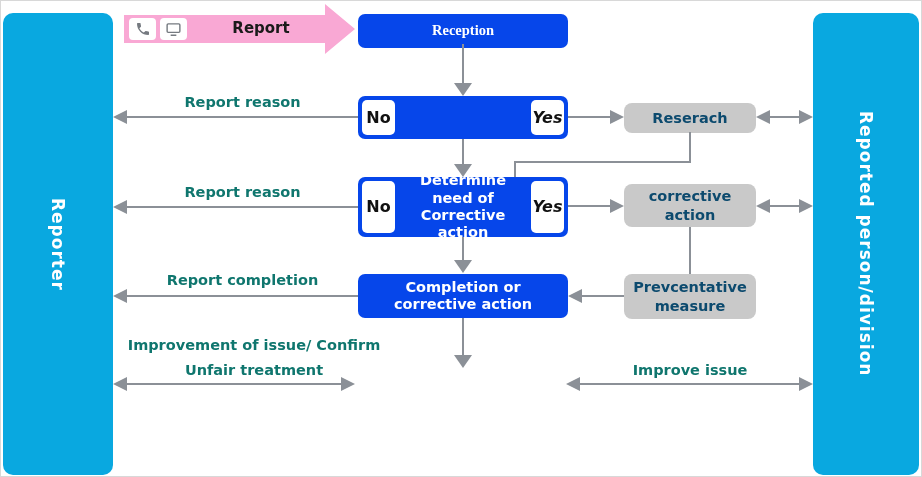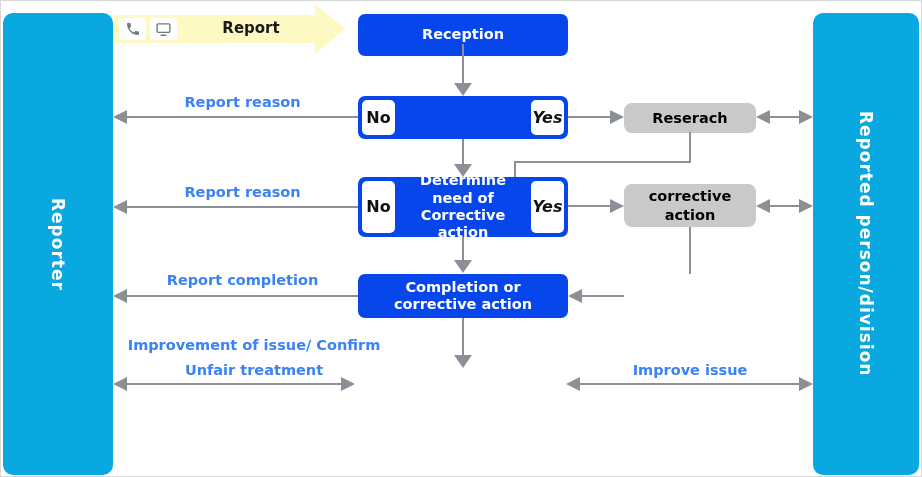--- a/index.html
+++ b/index.html
@@ -4,51 +4,51 @@
 <style>
   html,body{margin:0;padding:0;background:#fff;font-family:"DejaVu Sans","Liberation Sans",sans-serif;}
   #canvas{position:relative;width:920px;height:475px;background:#fff;border:1px solid #d8d8d8;overflow:hidden;}
 
   
   .lane{position:absolute;top:12px;height:462px;background:#09a8e0;border-radius:10px;
         display:flex;align-items:center;justify-content:center;}
   .lane-label{writing-mode:vertical-rl;color:#fff;font-size:17px;font-weight:600;letter-spacing:1px;white-space:nowrap;}
 
   
-  .banner{position:absolute;left:113px;top:3px;width:231px;height:50px;background:#fef9c3;
+  .banner{position:absolute;left:123px;top:3px;width:231px;height:50px;background:#f9a8d4;
           clip-path:polygon(0 22%,87% 22%,87% 0,100% 50%,87% 100%,87% 78%,0 78%);}
   .banner-chip{position:absolute;top:14px;width:27px;height:22px;background:#fff;border-radius:4px;
                display:flex;align-items:center;justify-content:center;}
   .banner-label{position:absolute;left:77px;top:15px;width:120px;text-align:center;
                 font-size:15px;font-weight:700;color:#1a1a1a;}
 
   
   .bnode{position:absolute;background:#0646ea;border-radius:7px;color:#fff;
          display:flex;align-items:center;justify-content:center;text-align:center;
          font-size:14.5px;font-weight:700;line-height:1.2;}
   .chip{position:absolute;top:4px;bottom:4px;width:33px;background:#fff;border-radius:5px;
         color:#111;font-size:16px;font-weight:600;display:flex;align-items:center;justify-content:center;}
   .chip.no{left:4px;} .chip.yes{right:4px;font-style:italic;}
   .bnode .mid{margin:0 40px;}
 
   
-  .gnode{position:absolute;left:623px;width:132px;background:#c9c9c9;border-radius:8px;color:#000000;
+  .gnode{position:absolute;left:623px;width:132px;background:#c9c9c9;border-radius:8px;color:#0c4a6e;
          display:flex;align-items:center;justify-content:center;text-align:center;
          font-size:14.5px;font-weight:600;line-height:1.25;}
 
   
   .hline{position:absolute;height:2px;background:#8b9097;}
   .vline{position:absolute;width:2px;background:#8b9097;}
   .tri{position:absolute;width:0;height:0;}
   .tri-down{border-left:9px solid transparent;border-right:9px solid transparent;border-top:13px solid #8b9097;}
   .tri-left{border-top:7px solid transparent;border-bottom:7px solid transparent;border-right:14px solid #8b9097;}
   .tri-right{border-top:7px solid transparent;border-bottom:7px solid transparent;border-left:14px solid #8b9097;}
 
   
-  .elabel{position:absolute;text-align:center;font-size:14.5px;font-weight:700;color:#3b82f6;white-space:nowrap;}
+  .elabel{position:absolute;text-align:center;font-size:14.5px;font-weight:700;color:#0f766e;white-space:nowrap;}
 </style>
 </head>
 <body>
 
 <div id="canvas">
 
   <div class="lane" style="left:2px;width:110px;">
     <span class="lane-label">Reporter</span>
   </div>
 
@@ -64,21 +64,21 @@
     </div>
     <div class="banner-chip" style="left:36px;">
       <svg width="17" height="17" viewBox="0 0 24 24">
         <rect x="3" y="4" width="18" height="12" rx="1.5" fill="none" stroke="#757a80" stroke-width="2"></rect>
         <line x1="8" y1="20" x2="16" y2="20" stroke="#757a80" stroke-width="2"></line>
       </svg>
     </div>
     <span class="banner-label">Report</span>
   </div>
 
-  <div class="bnode" style="left:357px;top:13px;width:210px;height:42px;">
+  <div class="bnode" style="left:357px;top:13px;width:210px;height:34px;font-family:Liberation Serif, serif;">
     <span>Reception</span>
   </div>
 
   <div class="bnode" style="left:357px;top:95px;width:210px;height:43px;">
     <span class="chip no">No</span>
     <span class="chip yes">Yes</span>
   </div>
 
   <div class="bnode" style="left:357px;top:176px;width:210px;height:60px;">
     <span class="chip no">No</span>
@@ -89,20 +89,23 @@
   <div class="bnode" style="left:357px;top:273px;width:210px;height:44px;">
     <span style="margin:0 8px;">Completion or corrective action</span>
   </div>
 
 
   <div class="gnode" style="top:102px;height:30px;">
     <span>Reserach</span>
   </div>
   <div class="gnode" style="top:183px;height:43px;">
     <span style="margin:1px 14px;">corrective action</span>
+  </div>
+  <div class="gnode" style="top:273px;height:45px;">
+    <span style="margin:0 8px;">Prevcentative measure</span>
   </div>
 
   <div class="vline" style="left:461px;top:43px;height:40px;"></div>
   <div class="tri tri-down" style="left:453px;top:82px;"></div>
 
   <div class="vline" style="left:461px;top:138px;height:26px;"></div>
   <div class="tri tri-down" style="left:453px;top:163px;"></div>
 
   <div class="vline" style="left:461px;top:236px;height:24px;"></div>
   <div class="tri tri-down" style="left:453px;top:259px;"></div>

